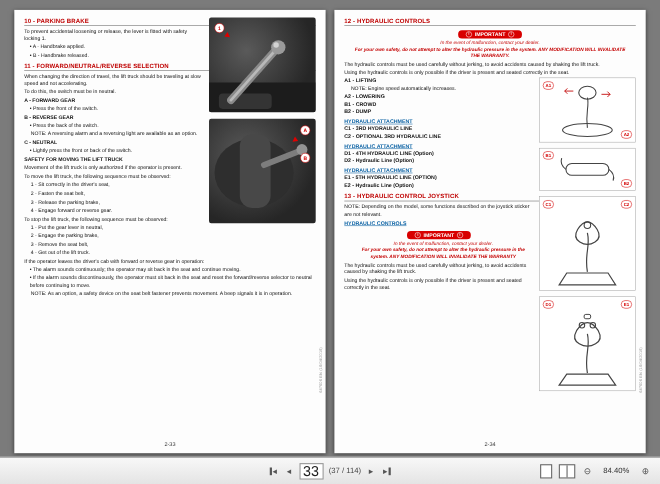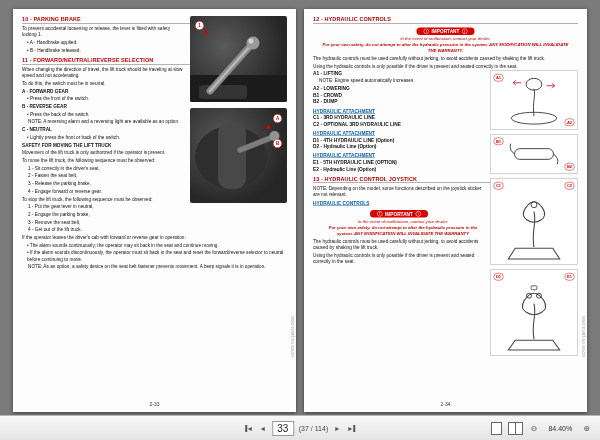--- a/index.html
+++ b/index.html
@@ -66,21 +66,21 @@
            background:linear-gradient(#f8f8f8,#e4e4e4);
            border-top:1px solid #b3b3b3;}
   .tb-center{position:absolute;left:50%;top:0;bottom:0;transform:translateX(-50%);
              display:flex;align-items:center;gap:5px;}
   .tb-right{position:absolute;right:8px;top:0;bottom:0;display:flex;
             align-items:center;gap:6px;}
   .tb-btn{color:#555;font-size:8px;display:flex;align-items:center;gap:1px;
           padding:1px 2px;}
   .tb-bar{width:1.5px;height:7px;background:#555;}
   .page-box{width:20px;height:13px;background:#fff;border:1px solid #979797;
-            font-size:10px;text-align:center;color:#222;padding:0;
+            font-size:13px;text-align:center;color:#222;padding:0;
             font-family:"Liberation Sans",sans-serif;}
   .tb-label{font-size:7px;color:#444;}
   .zoom-text{font-size:7px;color:#333;min-width:30px;text-align:center;}
   .vicon{width:9px;height:11px;border:1px solid #666;background:#fff;}
   .vicon2{width:13px;height:11px;border:1px solid #666;background:#fff;
           display:flex;}
   .vicon2 span{flex:1;border-right:1px solid #666;}
   .vicon2 span:last-child{border-right:none;}
 </style>
 </head>

